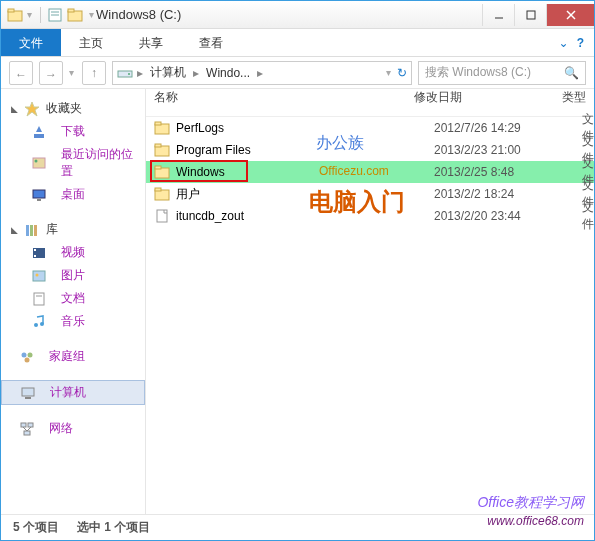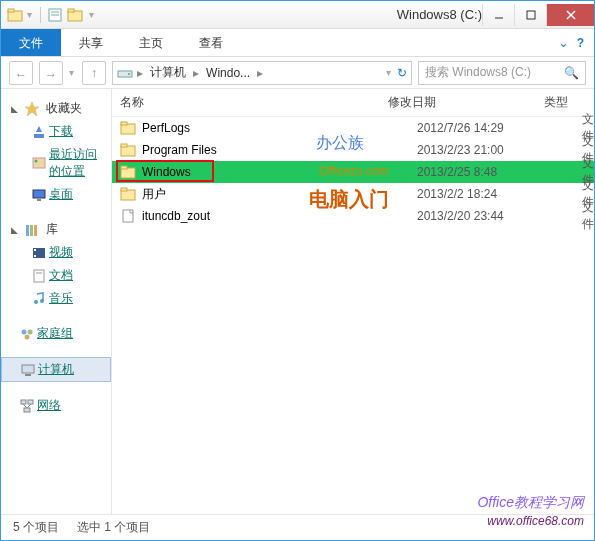--- a/index.html
+++ b/index.html
@@ -3,60 +3,60 @@
 <meta charset="utf-8">
 <style>
 * { margin: 0; padding: 0; box-sizing: border-box; font-family: "Segoe UI", "Microsoft YaHei", sans-serif; font-size: 12px; }
 body { background: #fff; }
 .window { width: 595px; height: 541px; border: 1px solid #3a9de0; position: relative; background: #fff; }
 .titlebar { height: 28px; background: linear-gradient(#fff, #f0f0f0); display: flex; align-items: center; border-bottom: 1px solid #ddd; }
 .titlebar-left { display: flex; align-items: center; gap: 4px; padding-left: 6px; }
 .qat-icon { width: 16px; height: 16px; display: flex; align-items: center; justify-content: center; }
 .qat-divider { width: 1px; height: 16px; background: #ccc; margin: 0 2px; }
 .folder-small { width: 18px; height: 16px; }
-.titlebar-title { flex: 1; text-align: right; color: #333; font-size: 13px; }
+.titlebar-title { flex: 1; text-align: left; color: #333; font-size: 13px; }
 .window-controls { display: flex; }
 .win-btn { width: 32px; height: 22px; display: flex; align-items: center; justify-content: center; border-left: 1px solid #ddd; }
 .win-btn.close { background: #c75050; color: #fff; width: 48px; }
 .ribbon { height: 28px; background: #fff; display: flex; align-items: stretch; border-bottom: 1px solid #ddd; }
 .ribbon-tab { padding: 6px 18px; color: #333; }
 .ribbon-tab.active { background: #1979ca; color: #fff; }
 .ribbon-right { margin-left: auto; display: flex; gap: 8px; padding-right: 10px; align-items: center; }
 .addr-row { height: 32px; display: flex; align-items: center; gap: 6px; padding: 0 8px; border-bottom: 1px solid #e6e6e6; }
 .nav-btn { width: 24px; height: 24px; border: 1px solid #ccc; border-radius: 2px; display: flex; align-items: center; justify-content: center; color: #888; }
 .addr-bar { flex: 1; height: 24px; border: 1px solid #ccc; display: flex; align-items: center; padding: 0 4px; gap: 4px; }
 .addr-crumb { padding: 0 3px; color: #333; }
 .addr-sep { color: #888; }
 .search-box { width: 168px; height: 24px; border: 1px solid #ccc; display: flex; align-items: center; padding: 0 6px; color: #999; }
 .body-area { display: flex; height: calc(100% - 28px - 28px - 32px - 26px); }
 .sidebar { width: 162px; border-right: 1px solid #e6e6e6; padding: 8px 0; overflow: hidden; }
 .sb-group { margin-bottom: 12px; }
 .sb-header { display: flex; align-items: center; gap: 6px; padding: 3px 10px; color: #333; }
-.sb-item { display: flex; align-items: center; gap: 2px; padding: 3px 10px 3px 30px; color: #0f766e; text-decoration: underline; }
+.sb-item { display: flex; align-items: center; gap: 14px; padding: 3px 10px 3px 30px; color: #a21caf; }
 .sb-item.root { padding-left: 18px; }
 .sb-item.selected { background: #e0e8f4; border: 1px solid #a9c1e0; }
 .icon16 { width: 16px; height: 16px; flex-shrink: 0; }
 .content { flex: 1; display: flex; flex-direction: column; position: relative; }
-.col-headers { height: 28px; display: flex; align-items: center; border-bottom: 1px solid #eee; color: #444; gap: 8px; }
+.col-headers { height: 28px; display: flex; border-bottom: 1px solid #eee; color: #444; }
 .col { padding: 0 8px; }
 .col.name { width: 260px; }
 .col.date { width: 148px; }
 .col.type { flex: 1; }
 .file-list { flex: 1; }
-.file-row { height: 22px; display: flex; align-items: center; gap: 17px; }
-.file-row.selected { background: #22c55e; }
+.file-row { height: 22px; display: flex; align-items: center; }
+.file-row.selected { background: #86efac; }
 .file-row .fname { width: 260px; display: flex; align-items: center; gap: 6px; padding-left: 8px; }
 .file-row .fdate { width: 148px; color: #555; margin-left: 28px; }
 .file-row .ftype { flex: 1; color: #555; }
 .red-box { position: absolute; border: 2px solid #d11; pointer-events: none; }
-.statusbar { height: 26px; border-top: 1px solid #e6e6e6; display: flex; align-items: center; gap: 18px; padding: 0 12px; color: #555; }
+.statusbar { height: 26px; border-top: 1px solid #e6e6e6; display: flex; align-items: center; gap: 18px; padding: 0 12px; color: #555; font-weight: bold; }
 .watermark { position: absolute; text-align: center; pointer-events: none; }
 .wm1 { top: 132px; left: 315px; color: #4a7fdb; font-size: 16px; font-weight: normal; }
 .wm1b { top: 163px; left: 318px; color: #c78a00; font-size: 12px; }
-.wm2 { top: 185px; left: 308px; color: #d85a00; font-size: 20px; font-weight: bold; }
+.wm2 { top: 185px; left: 308px; color: #d85a00; font-size: 24px; font-weight: bold; }
 .wm3 { bottom: 28px; right: 10px; color: #8b5cf6; font-size: 14px; font-style: italic; }
 .wm3b { bottom: 12px; right: 10px; color: #701a75; font-size: 12px; font-style: italic; text-align: center; }
 .expand-tri { color: #666; font-size: 9px; }
 .chevron { color: #aaa; font-size: 10px; padding-right: 2px; }
 </style>
 </head>
 <body>
 
 <div class="window">
 
@@ -101,22 +101,22 @@
           <svg width="10" height="10">
             <line x1="1" y1="1" x2="9" y2="9" stroke="#fff" stroke-width="1.5"></line>
             <line x1="9" y1="1" x2="1" y2="9" stroke="#fff" stroke-width="1.5"></line>
           </svg>
         </div>
     </div>
   </div>
 
   <div class="ribbon">
     <div class="ribbon-tab active">文件</div>
+    <div class="ribbon-tab">主页</div>
     <div class="ribbon-tab">共享</div>
-    <div class="ribbon-tab">主页</div>
     <div class="ribbon-tab">查看</div>
     <div class="ribbon-right">
       <span style="color:#1979ca;">⌄</span>
       <span style="color:#1979ca;font-weight:bold;">?</span>
     </div>
   </div>
 
   <div class="addr-row">
     <div class="nav-btn">←</div>
     <div class="nav-btn">→</div>
@@ -188,20 +188,27 @@
         <div class="sb-item">
             <span class="icon16"><svg viewBox="0 0 16 16">
                 <rect x="2" y="3" width="12" height="10" fill="#3a5a8a"></rect>
                 <rect x="3" y="4" width="2" height="2" fill="#fff"></rect>
                 <rect x="3" y="10" width="2" height="2" fill="#fff"></rect>
               </svg></span>
             <span>视频</span>
           </div>
         <div class="sb-item">
             <span class="icon16"><svg viewBox="0 0 16 16">
+                <rect x="2" y="3" width="12" height="10" fill="#b8d4f0" stroke="#7aa"></rect>
+                <circle cx="6" cy="7" r="1.5" fill="#f6c04d"></circle>
+              </svg></span>
+            <span>图片</span>
+          </div>
+        <div class="sb-item">
+            <span class="icon16"><svg viewBox="0 0 16 16">
                 <rect x="3" y="2" width="10" height="12" fill="#fff" stroke="#999"></rect>
                 <line x1="5" y1="5" x2="11" y2="5" stroke="#999"></line>
               </svg></span>
             <span>文档</span>
           </div>
         <div class="sb-item">
             <span class="icon16"><svg viewBox="0 0 16 16">
                 <path d="M6 3 L12 2 L12 10" fill="none" stroke="#4a9fd8" stroke-width="1.5"></path>
                 <circle cx="5" cy="11" r="2" fill="#4a9fd8"></circle>
                 <circle cx="11" cy="10" r="2" fill="#4a9fd8"></circle>

